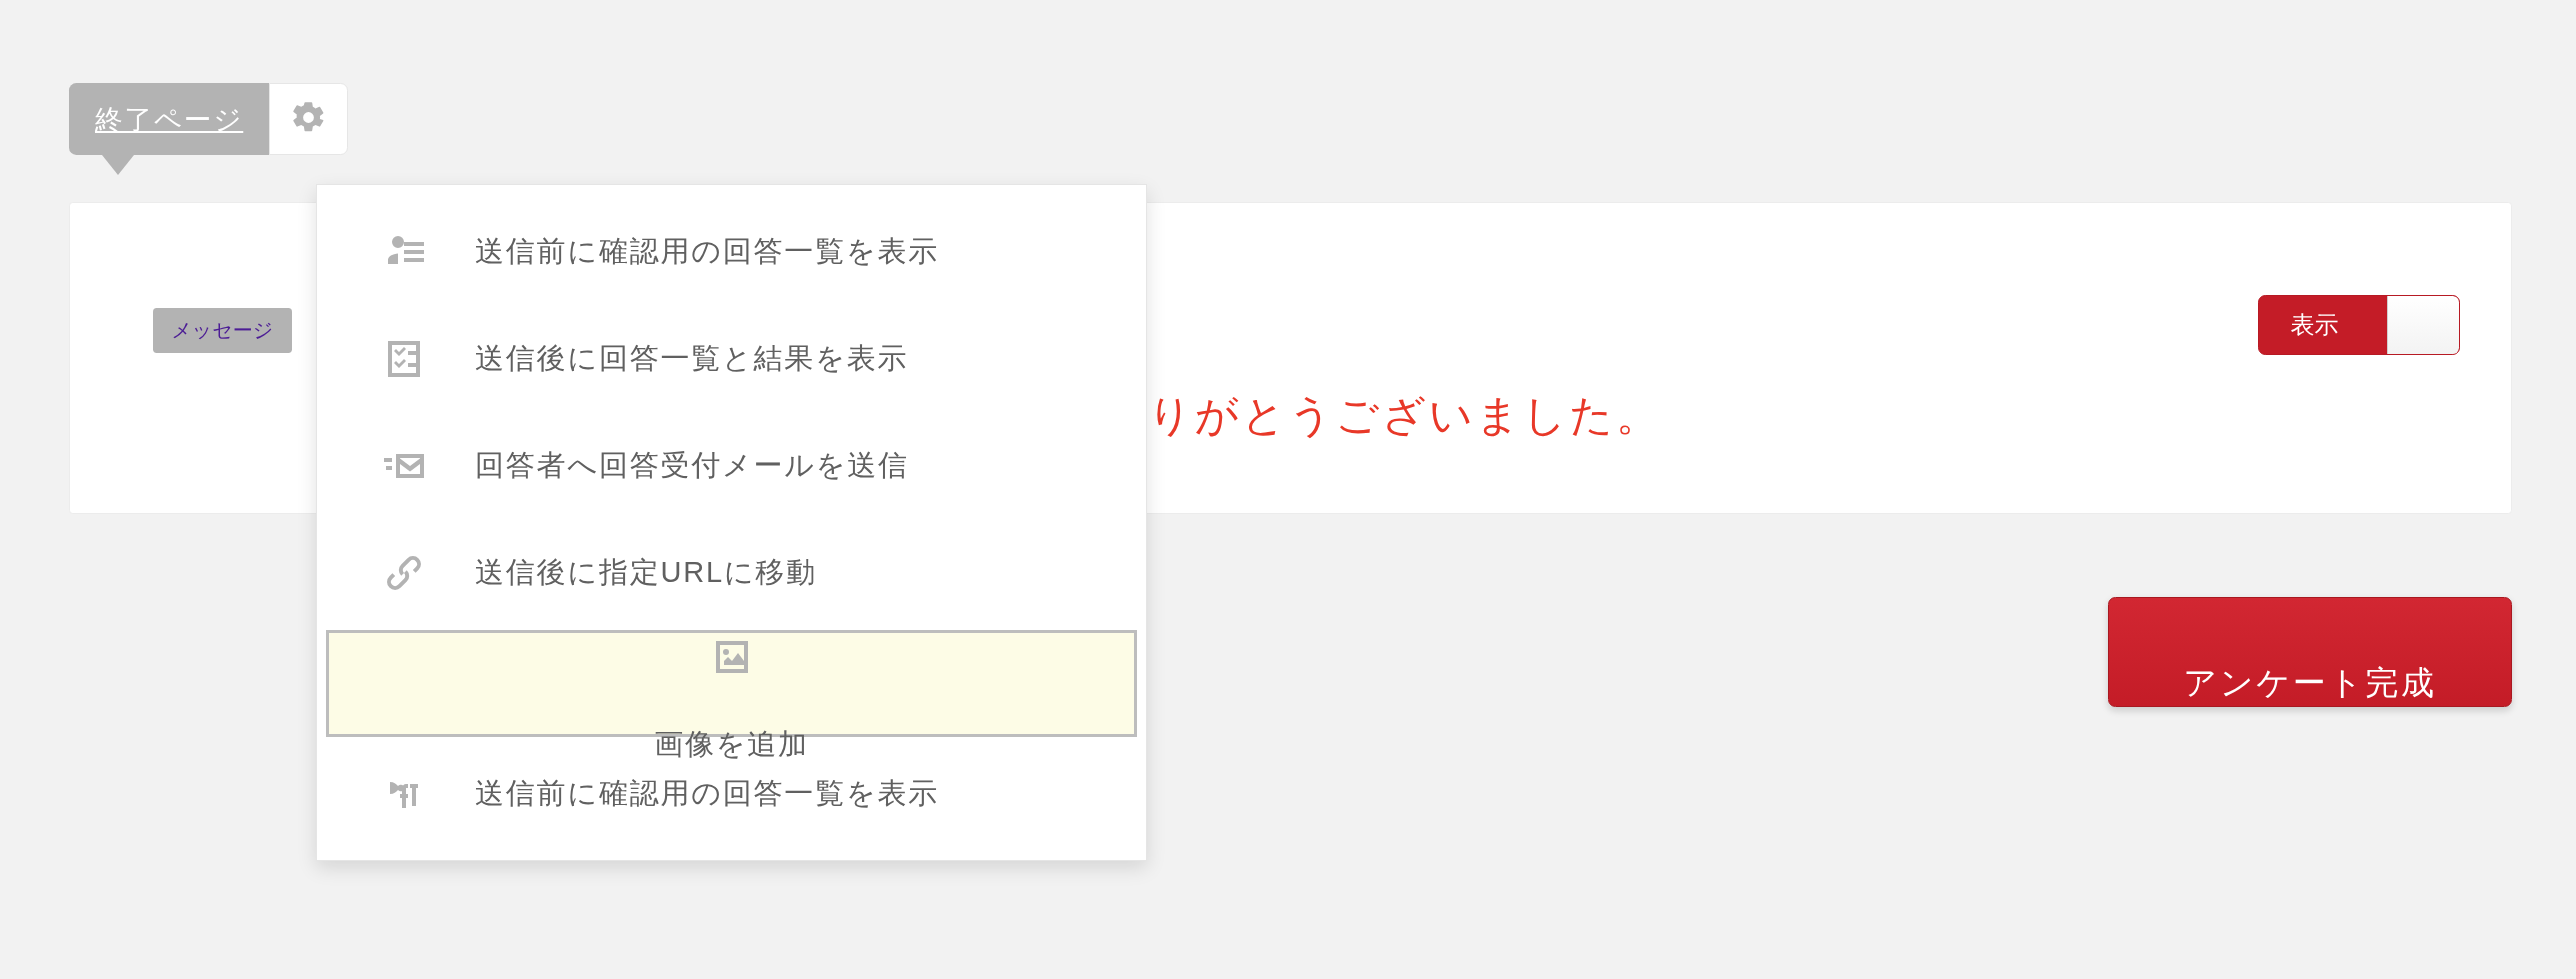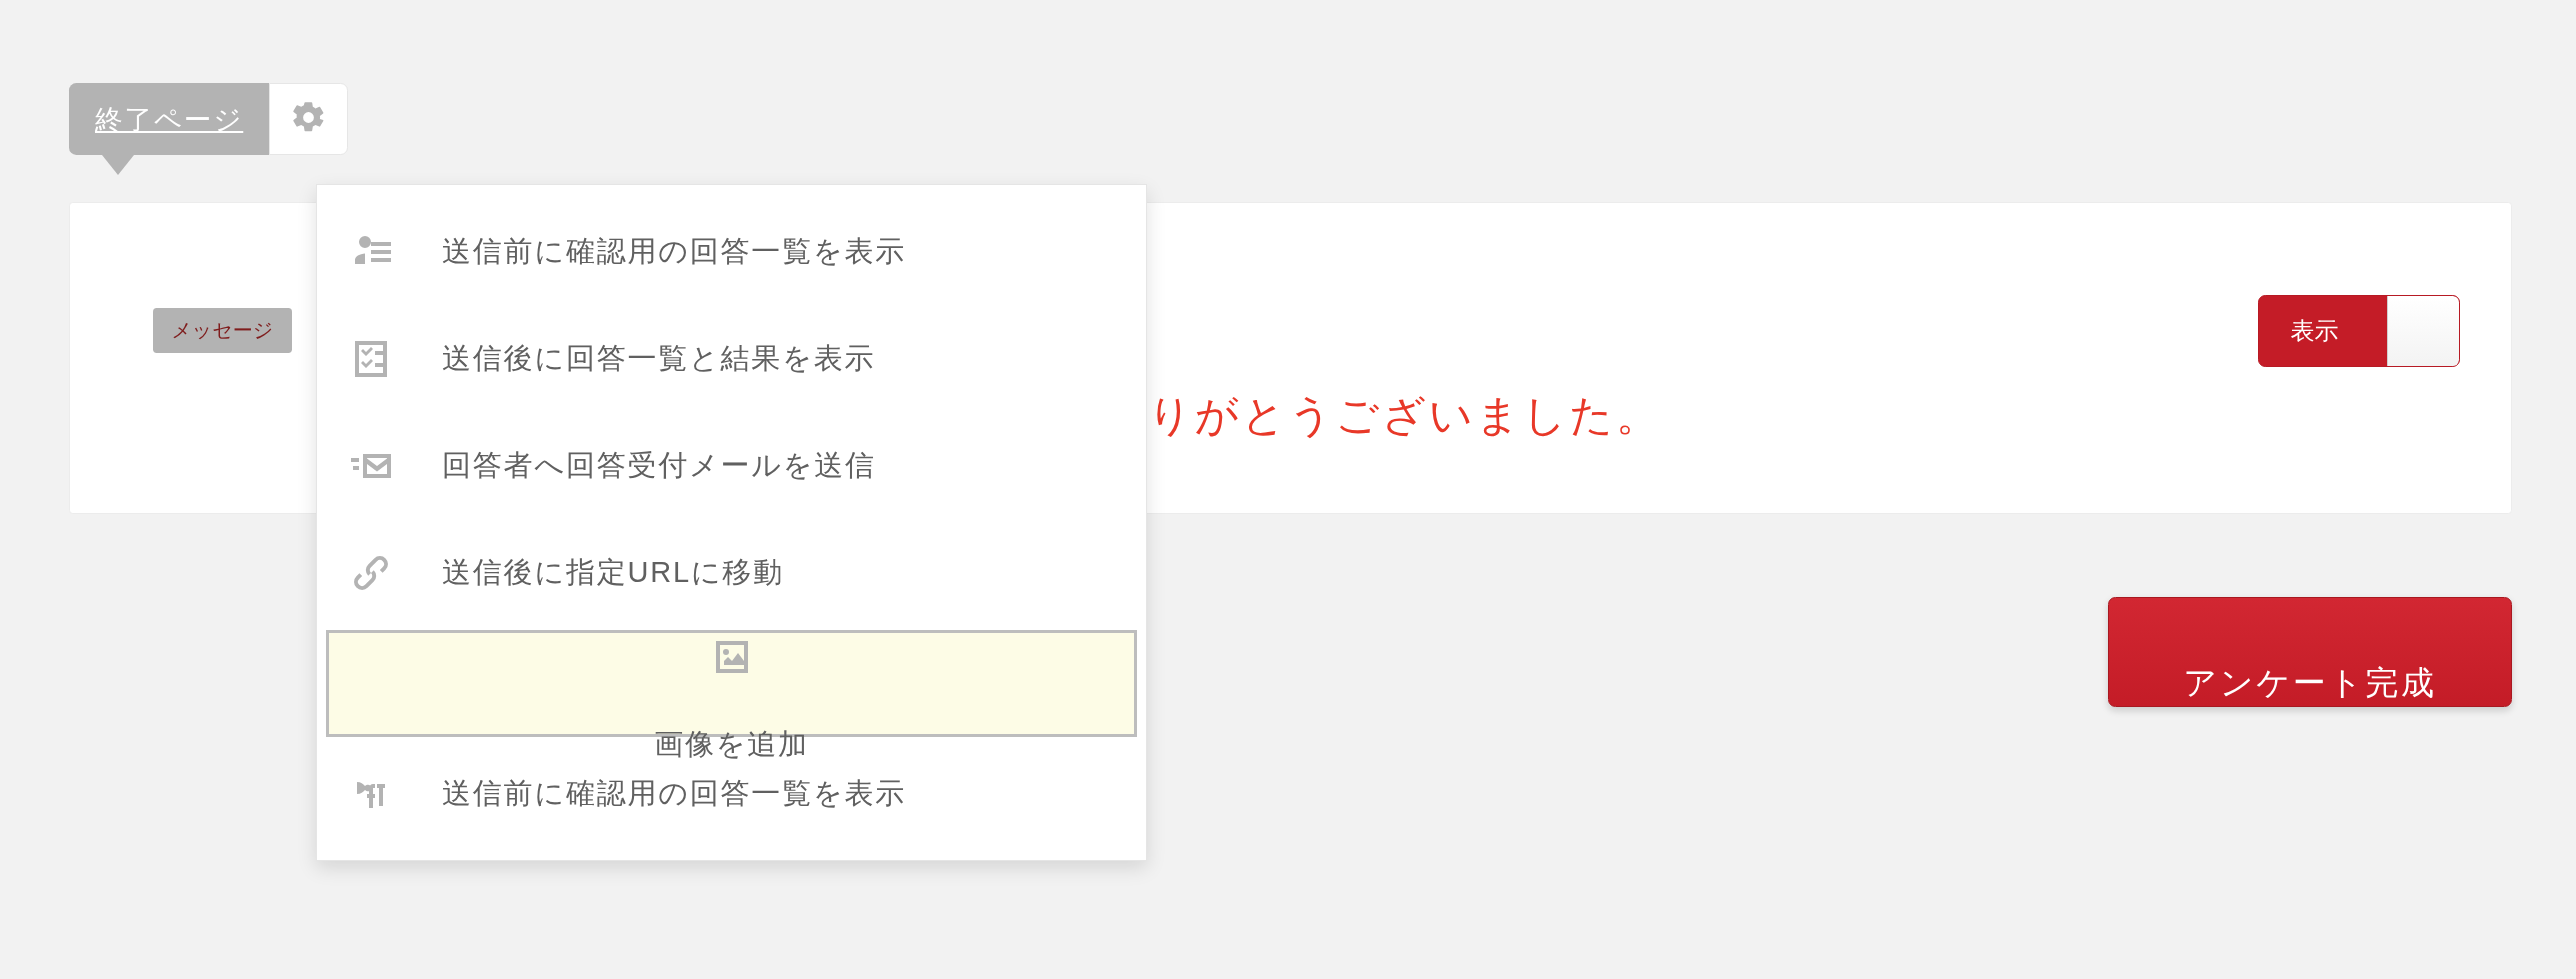--- a/index.html
+++ b/index.html
@@ -66,21 +66,21 @@
     background: #ffffff;
     border: 1.8px solid #ececec;
     border-radius: 3.7px;
   }
 
   .msg-chip {
     position: absolute;
     left: 83px;
     top: 105px;
     background: #b3b3b3;
-    color: #7f1d1d;
+    color: #4c1d95;
     font-size: 20px;
     padding: 9.2px 18.4px;
     border-radius: 3.7px;
   }
 
   .thanks {
     position: absolute;
     left: 1078px;
     top: 184px;
     font-size: 43px;
@@ -88,21 +88,21 @@
     letter-spacing: 2.8px;
     white-space: nowrap;
   }
 
   
   .toggle {
     position: absolute;
     right: 51px;
     top: 92px;
     width: 202px;
-    height: 72px;
+    height: 60px;
     border-radius: 7.3px;
     background: #c41c27;
     display: flex;
     align-items: stretch;
     overflow: hidden;
     border: 1.8px solid #b71a24;
     gap: 28px;
   }
   .toggle-label {
     flex: 1;
@@ -154,20 +154,21 @@
   .menu-item {
     display: flex;
     align-items: center;
     height: 107px;
     padding: 0 26px;
     gap: 44px;
     font-size: 29px;
     color: #606060;
     letter-spacing: 1.8px;
     cursor: pointer;
+    margin-left: 33px;
   }
   .menu-item.highlight {
     background: #fdfce6;
     border: 3.7px solid #bdbdbd;
     margin: 3.7px 9.2px;
     padding: 0 16.5px;
     height: 107px;
     flex-direction: column;
   }
   .mi-icon {

